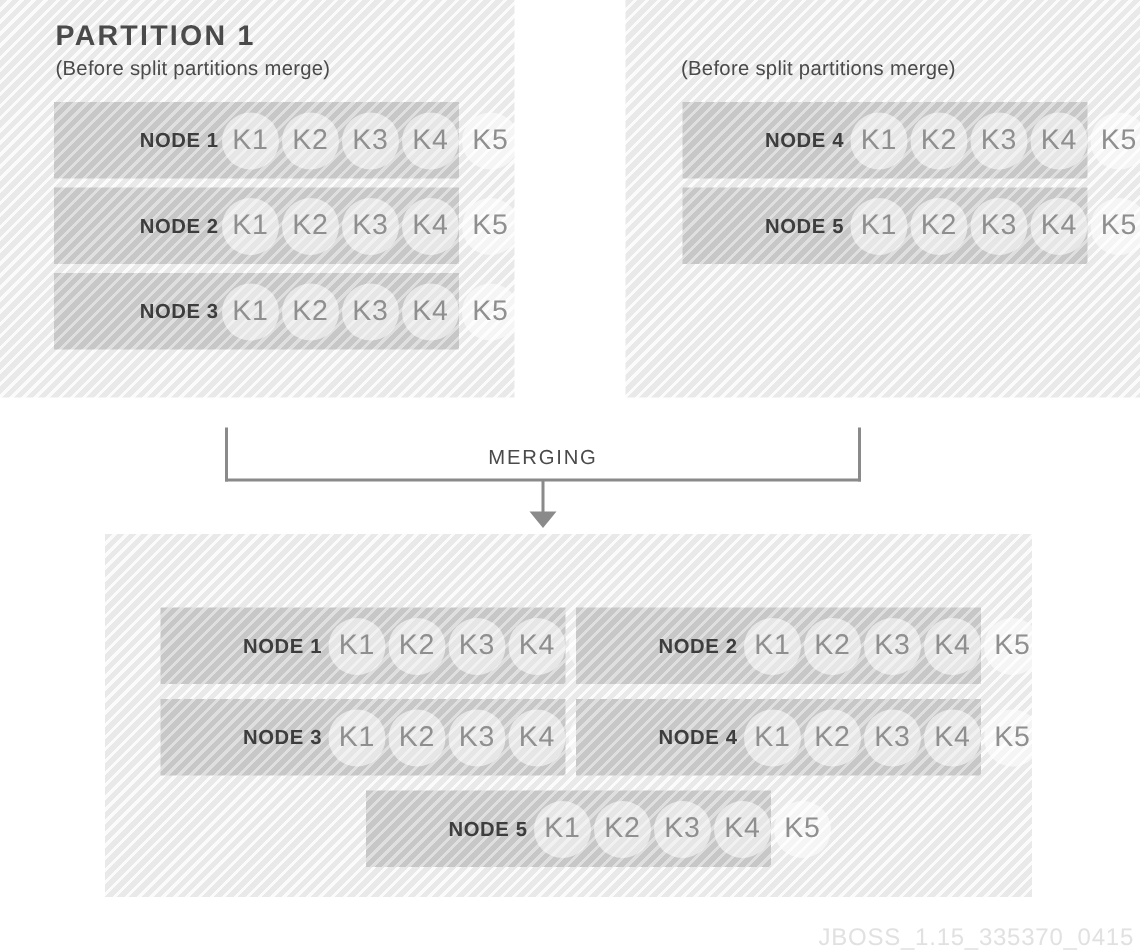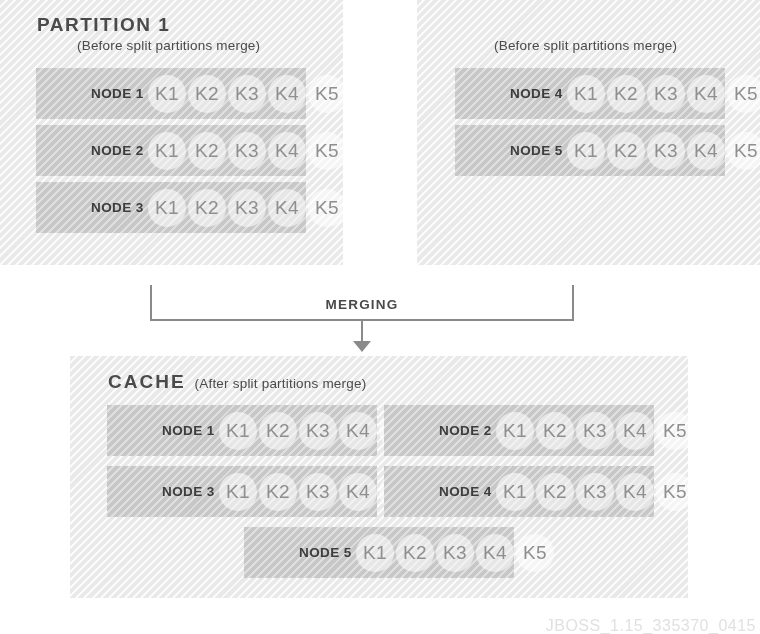--- a/index.html
+++ b/index.html
@@ -4,33 +4,33 @@
 <style>
   html,body{margin:0;padding:0;}
   body{
     width:760px;height:634px;position:relative;background:#ffffff;
     font-family:"Liberation Sans", sans-serif;overflow:hidden;
   }
   .striped-light{background:repeating-linear-gradient(135deg,#e9e9e9 0 3.6px,#fbfbfb 3.6px 5.7px);}
   .striped-dark{background:repeating-linear-gradient(135deg,#c7c7c7 0 3.6px,#dfdfdf 3.6px 5.7px);}
 
   .box{position:absolute;box-sizing:border-box;}
-  #partition-1{left:0;top:20;width:343px;height:265px;}
+  #partition-1{left:0;top:20;width:343px;height:265px;text-align:center;}
   #partition-2a{left:417px;top:20;width:343px;height:265px;}
   #cache-box{left:70px;top:356px;width:618px;height:242px;}
 
   .box-title{
     position:absolute;font-size:19px;font-weight:bold;color:#4a4a4a;
     letter-spacing:1.5px;white-space:nowrap;
   }
   .box-subtitle{
     position:absolute;font-size:13.5px;color:#4a4a4a;letter-spacing:0.2px;white-space:nowrap;
   }
   #partition-1 .box-title,#partition-2a .box-title{left:37px;top:14px;}
-  #partition-1 .box-subtitle,#partition-2a .box-subtitle{left:37px;top:38px;margin-left:40px;}
+  #partition-1 .box-subtitle,#partition-2a .box-subtitle{left:37px;top:38px;}
 
   #cache-title-line{position:absolute;left:38px;top:15px;white-space:nowrap;}
   #cache-title-line .box-title{position:static;letter-spacing:2px;}
   #cache-title-line .box-subtitle{position:static;margin-left:9px;}
 
   .rows{position:absolute;display:flex;flex-direction:column;gap:6px;}
   #p1-rows{left:36px;top:68px;}
   #p2a-rows{left:38px;top:68px;}
 
   .node-row{
@@ -63,21 +63,21 @@
   #conn-right-stub{left:572px;top:285px;width:2px;height:36px;}
   #conn-horizontal{left:150px;top:319px;width:424px;height:2px;}
   #conn-arrow-stem{left:361px;top:320px;width:2px;height:22px;}
   #conn-arrow-head{
     position:absolute;left:353px;top:341px;width:0;height:0;
     border-left:9px solid transparent;border-right:9px solid transparent;
     border-top:11px solid #8a8a8a;
   }
   #merging-label{
     position:absolute;left:292px;top:297px;width:140px;text-align:center;
-    font-size:13.5px;font-weight:bold;color:#4a4a4a;letter-spacing:1.2px;
+    font-size:13.5px;font-weight:normal;color:#4a4a4a;letter-spacing:1.2px;
   }
 
   #watermark{
     position:absolute;right:4px;top:617px;font-size:16px;color:#e1e1e1;
     letter-spacing:0.5px;
   }
 </style>
 </head>
 <body>
 
@@ -145,23 +145,20 @@
 </div>
 
 <div class="conn" id="conn-left-stub"></div>
 <div class="conn" id="conn-right-stub"></div>
 <div class="conn" id="conn-horizontal"></div>
 <div id="merging-label">MERGING</div>
 <div class="conn" id="conn-arrow-stem"></div>
 <div id="conn-arrow-head"></div>
 
 <div class="box striped-light" id="cache-box">
-  <div id="cache-title-line">
-    <span class="box-title">CACHE</span><span class="box-subtitle">(After split partitions merge)</span>
-  </div>
   <div id="cache-rows">
       <div class="node-row striped-dark">
         <div class="node-label">NODE 1</div>
         <div class="keys">
           <div class="key">K1</div>
           <div class="key">K2</div>
           <div class="key">K3</div>
           <div class="key">K4</div>
           <div class="key">K5</div>
         </div>

